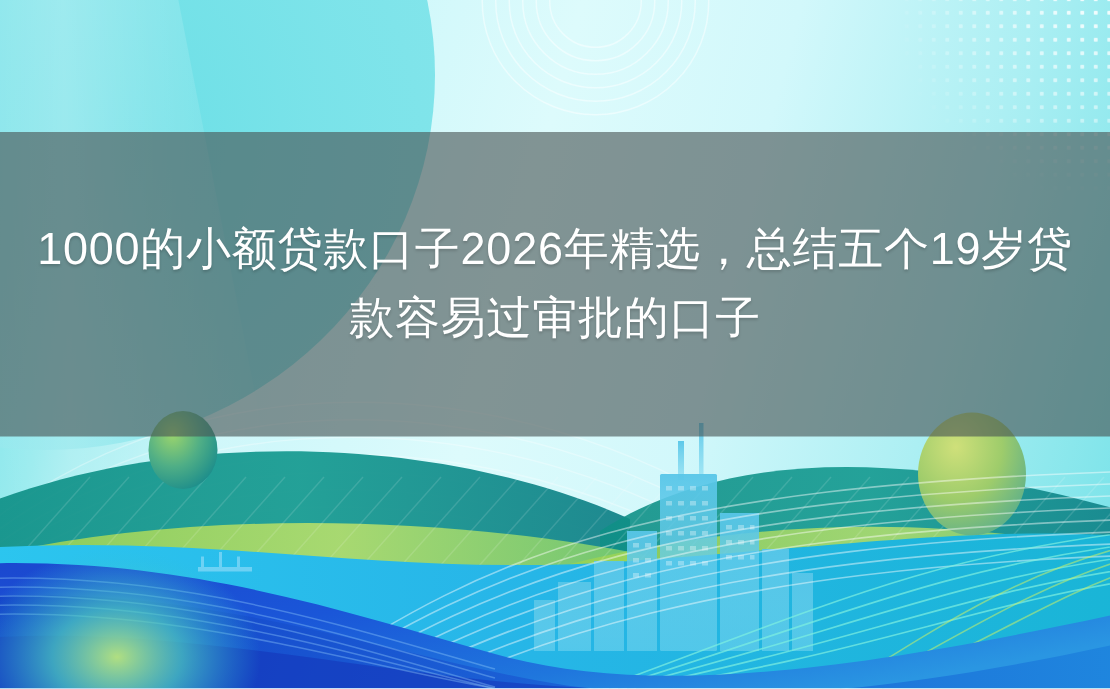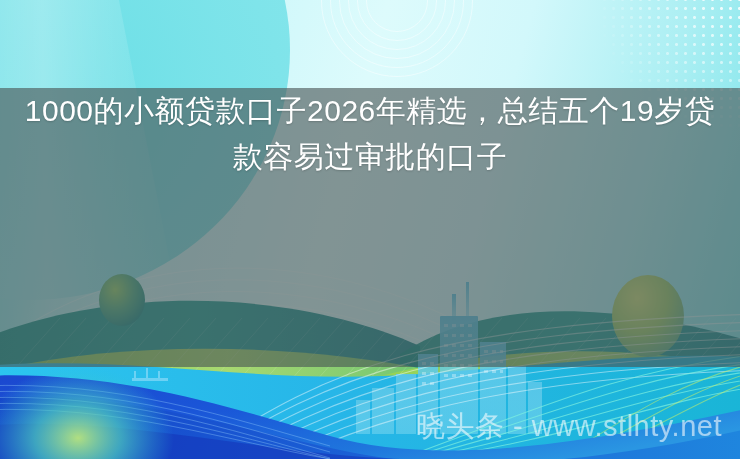--- a/index.html
+++ b/index.html
@@ -93,23 +93,24 @@
     overflow: hidden;
   }
   .art-lower svg { display: block; }
 
   
   .title-overlay {
     position: absolute;
     left: 0;
     right: 0;
     top: 88px;
-    height: 279px;
+    height: 203px;
     background: rgba(72, 84, 84, .62);
     display: flex;
+    align-items: center;
     justify-content: center;
   }
   .title-text {
     width: 700px;
     text-align: center;
     color: #ffffff;
     font-size: 30px;
     line-height: 46px;
     letter-spacing: .5px;
     font-weight: 400;
@@ -363,15 +364,14 @@
           <rect x="158" y="113" width="2" height="7"></rect>
         </g>
       </g>
     </svg>
   </div>
 
   <div class="title-overlay">
     <div class="title-text">1000的小额贷款口子2026年精选，总结五个19岁贷款容易过审批的口子</div>
   </div>
 
-  <div class="watermark">晓头条 - www.stlhty.net</div>
 
 </div>
 
 </body></html>

